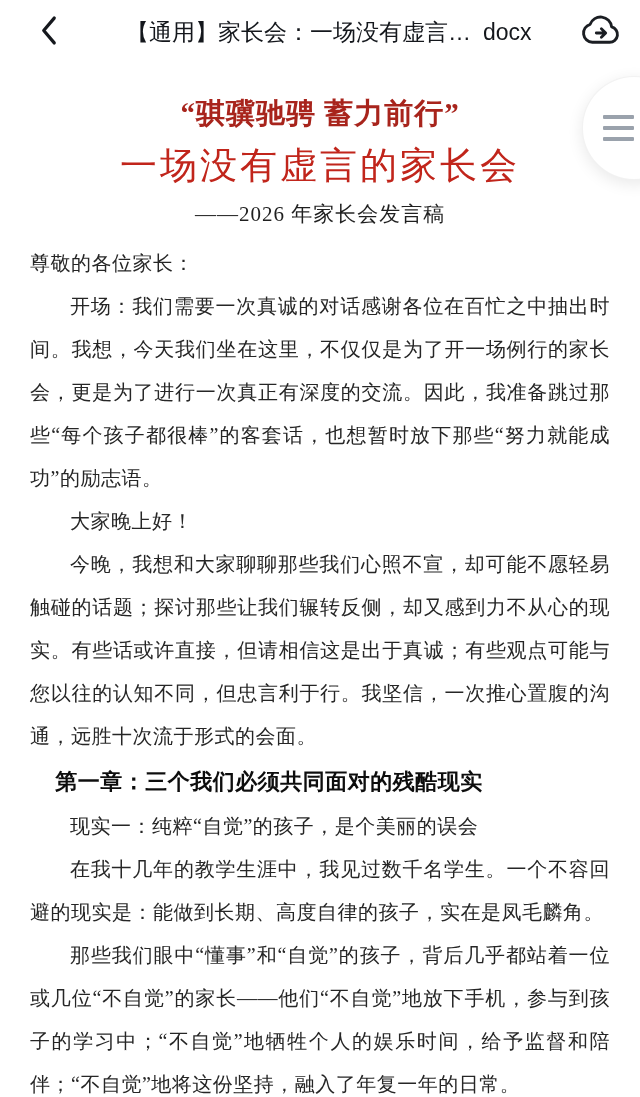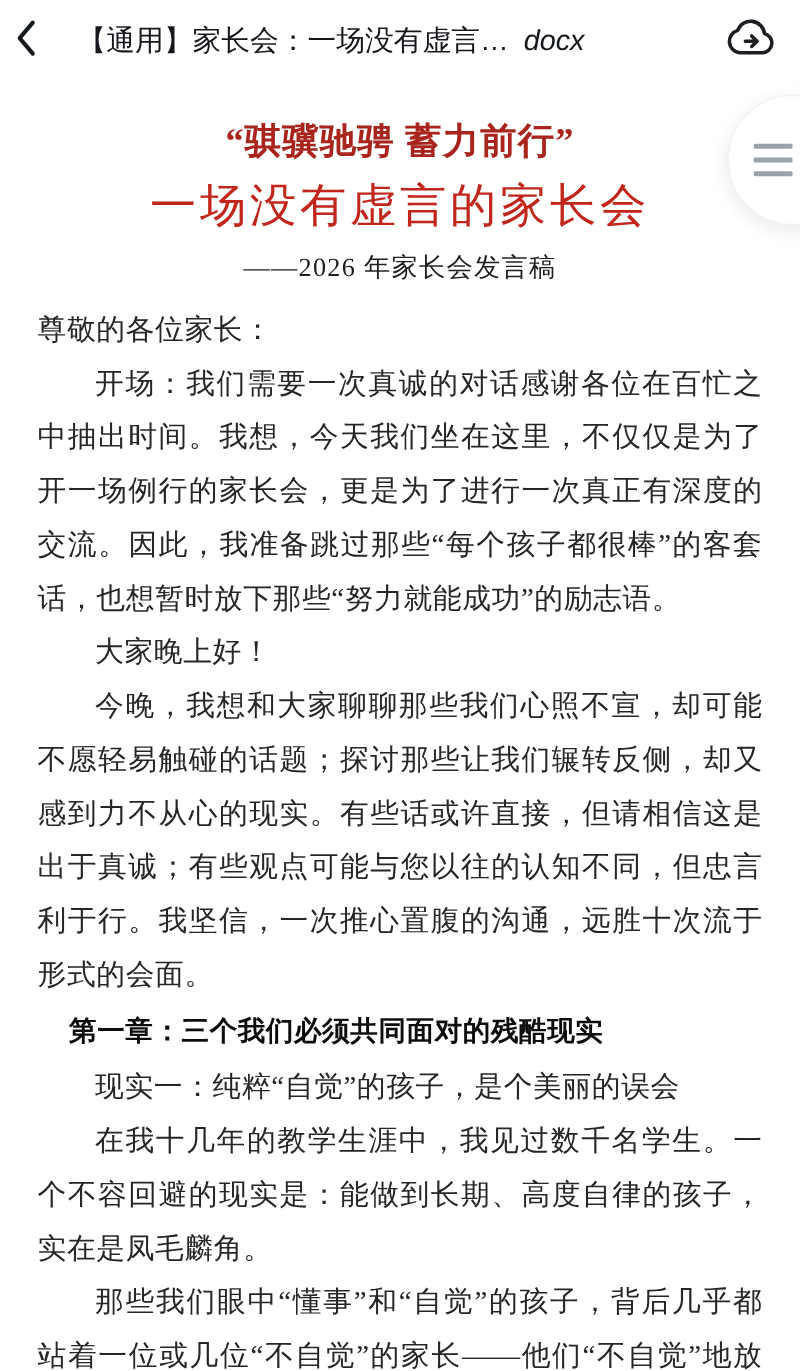--- a/index.html
+++ b/index.html
@@ -10,30 +10,30 @@
     --menu-icon-gray:#9aa2ac;
     --page-bg:#ffffff;
   }
   *{margin:0;padding:0;box-sizing:border-box;}
   html,body{width:640px;height:1097px;overflow:hidden;background:var(--page-bg);
     font-family:"Liberation Serif","DejaVu Serif",serif;}
 
   
   .appbar{
     height:64px;width:100%;display:flex;align-items:center;
-    padding:0 18px 0 10px;background:var(--page-bg);
+    padding:0 18px 0 38px;background:var(--page-bg);gap:36px;
   }
   .back-btn{width:36px;height:44px;display:flex;align-items:center;justify-content:flex-start;
     background:none;border:none;cursor:pointer;flex:0 0 auto;}
   .appbar-title{
     flex:1 1 auto;display:flex;align-items:baseline;overflow:hidden;white-space:nowrap;
     font-family:"Liberation Sans","DejaVu Sans",sans-serif;
     font-size:23px;color:var(--header-text);margin-left:16px;
   }
-  .appbar-title .ext{margin-left:12px;font-style:italic;}
+  .appbar-title .ext{margin-left:12px;}
   .share-btn{background:none;border:none;cursor:pointer;flex:0 0 auto;margin-left:12px;
     display:flex;align-items:center;}
 
   
   .fab{
     position:absolute;top:76px;right:-46px;width:104px;height:104px;border-radius:50%;
     background:#ffffff;border:1px solid rgba(0,0,0,0.05);
     box-shadow:0 4px 16px rgba(0,0,0,0.09);cursor:pointer;
   }
   .fab .burger{position:absolute;left:20px;top:50%;transform:translateY(-50%);
@@ -49,21 +49,21 @@
   .doc-title{
     margin-top:8px;text-align:center;
     font-size:37px;font-weight:normal;letter-spacing:3px;color:var(--title-red);line-height:52px;
   }
   .doc-subtitle{
     margin-top:6px;text-align:center;
     font-size:21px;color:#1f1f1f;line-height:32px;letter-spacing:1px;
   }
   .paragraphs{margin-top:12px;color:var(--body-text);}
   .paragraphs p{
-    font-size:23px;line-height:43px;text-align:justify;letter-spacing:0.5px;
+    font-size:20px;line-height:43px;text-align:justify;letter-spacing:0.5px;
   }
   .paragraphs p.plain{text-indent:0;}
   .paragraphs p.indent{text-indent:2em;}
   .paragraphs p.heading{
     font-family:"Liberation Sans","DejaVu Sans",sans-serif;
     font-weight:bold;font-size:22px;line-height:47px;color:#0d0d0d;
     text-indent:1.15em;text-align:left;letter-spacing:0.5px;
   }
 </style>
 </head>

